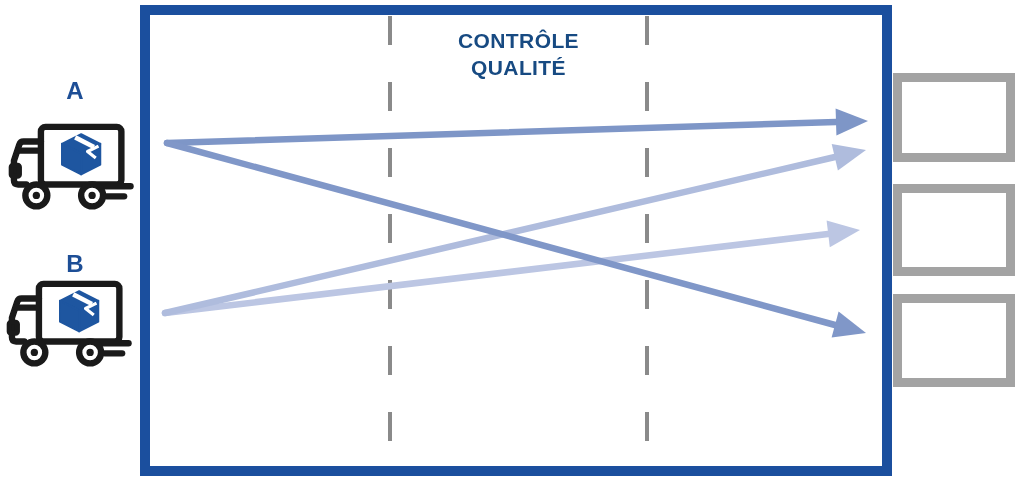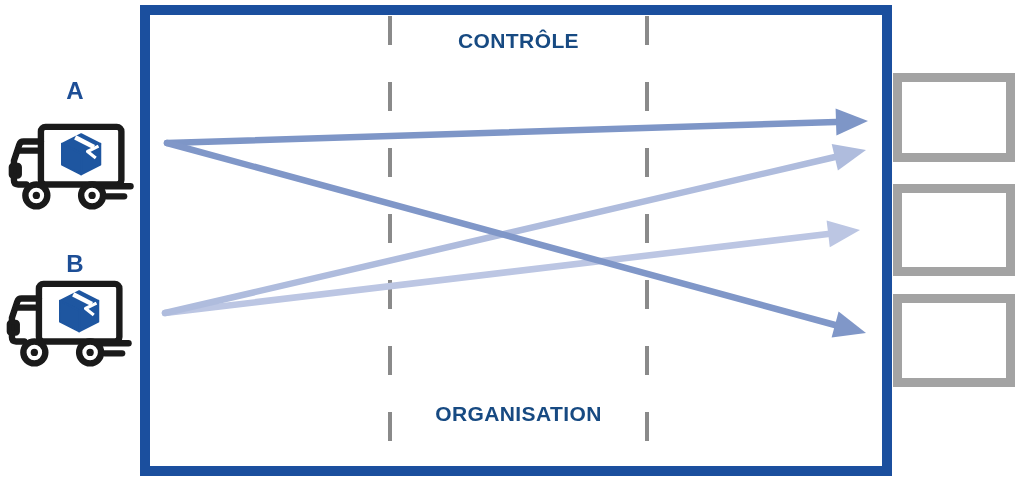--- a/index.html
+++ b/index.html
@@ -126,22 +126,22 @@
     </g>
 
     <g>
       <line x1="167" y1="143" x2="835" y2="325" stroke-width="6.5" stroke-linecap="round" stroke="#8097c8"></line>
       <polygon points="866,333 831.6,337.6 838.6,311.6" fill="#8097c8"></polygon>
     </g>
   </svg>
 
   <div class="zone-label top">
     <div>CONTRÔLE</div>
+    <div>QUALITÉ</div>
   </div>
   <div class="zone-label bottom">
-    <div>ORGANISATION</div>
   </div>
 
   <div class="slot s1"></div>
   <div class="slot s2"></div>
   <div class="slot s3"></div>
 
 </div>
 
 </body></html>

